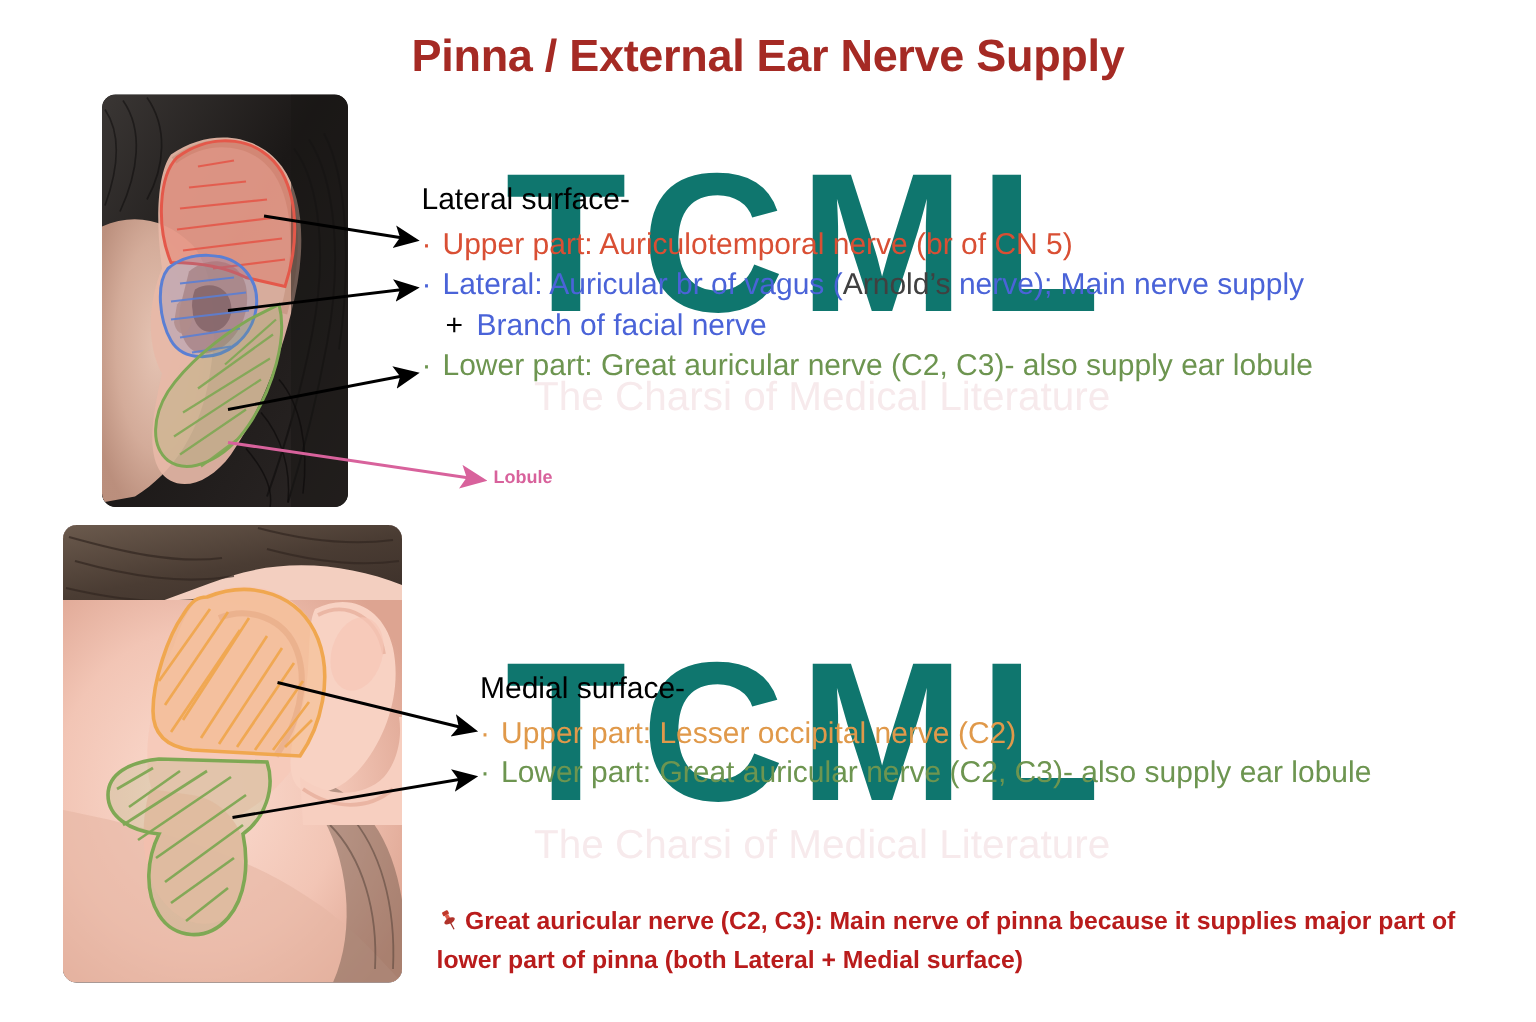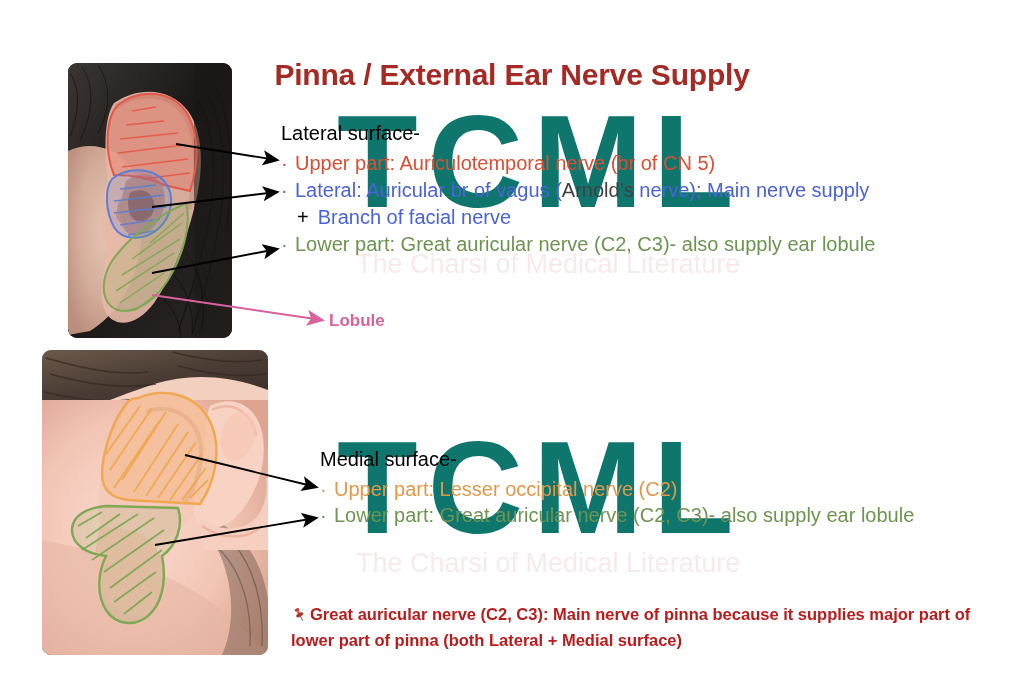--- a/index.html
+++ b/index.html
@@ -43,21 +43,20 @@
   .title {
     position: absolute;
     left: 0;
     top: 21px;
     width: 1024px;
     text-align: center;
     font-size: 30px;
     font-weight: bold;
     color: #a52a24;
     letter-spacing: -0.2px;
-    margin-top: 37px;
   }
 
   
   .photo {
     position: absolute;
     border-radius: 9px;
     overflow: hidden;
   }
   #photo-lateral {
     left: 68px;
@@ -121,21 +120,21 @@
 
   #medial-block { left: 320px; top: 448px; }
   #medial-block .head-line { margin-bottom: 7px; }
   #medial-block .bullet-row { margin-bottom: 3px; }
 
   
   #lobule-label {
     position: absolute;
     left: 329px;
     top: 311px;
-    font-size: 17px;
+    font-size: 12px;
     font-weight: bold;
     color: #d8629c;
     white-space: nowrap;
   }
 
   
   #footnote {
     position: absolute;
     left: 291px;
     top: 603px;

